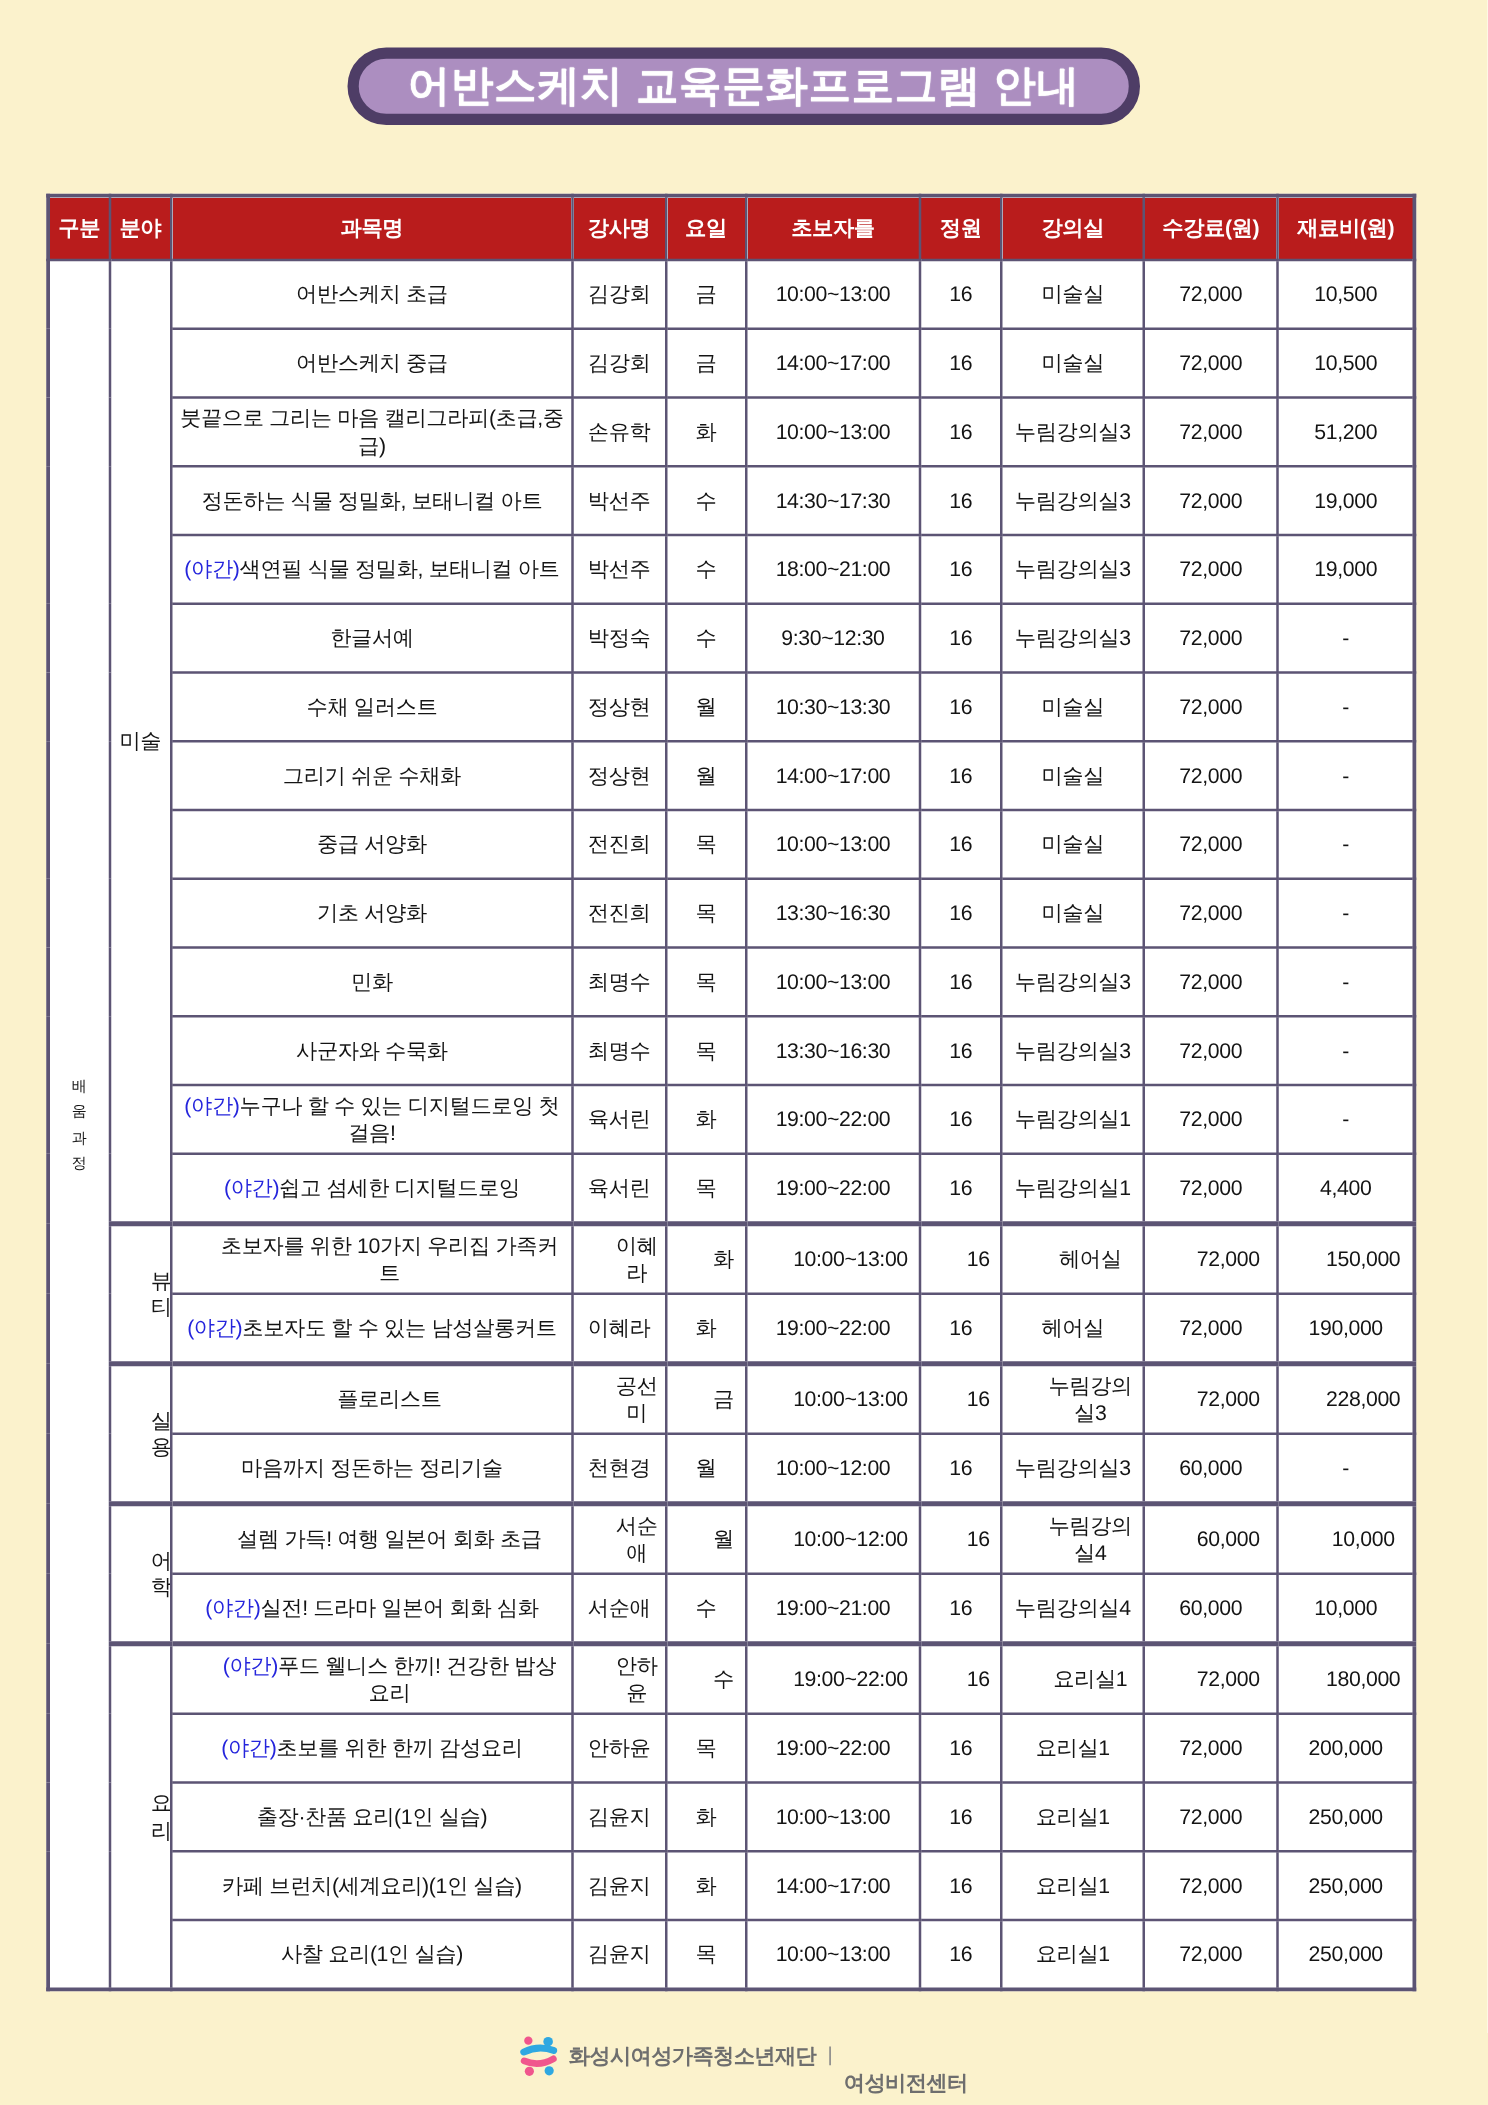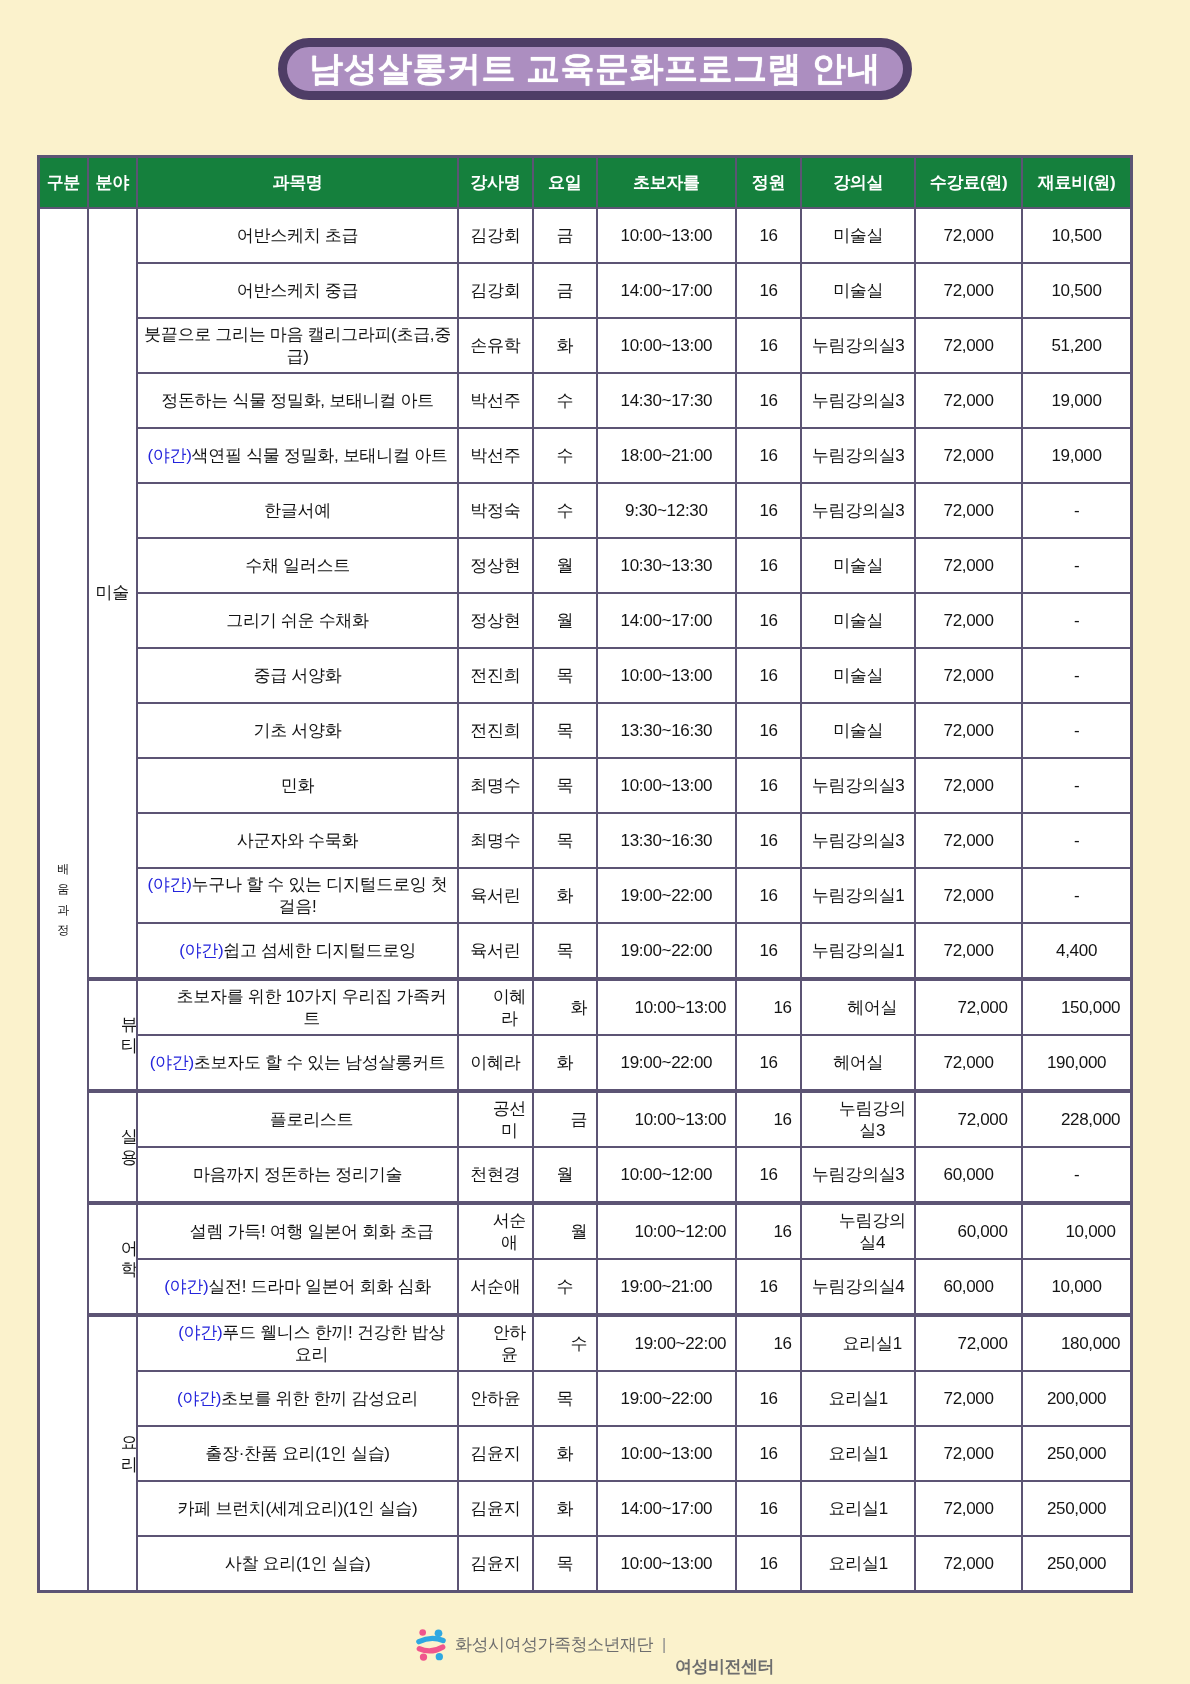--- a/index.html
+++ b/index.html
@@ -37,21 +37,21 @@
   }
   table.program th, table.program td {
     border:2px solid #5C5474;
     text-align:center;
     vertical-align:middle;
     padding:0 4px;
     letter-spacing:-0.3px;
     overflow:hidden;
   }
   thead th {
-    background:#15803d;
+    background:#b91c1c;
     color:#FFFFFF;
     font-size:17px;
     font-weight:700;
     height:49px;
     border-bottom:3px solid #5C5474;
   }
   tbody td {
     font-size:17px;
     color:#141414;
     height:53px;
@@ -84,32 +84,32 @@
   col.c-room    { width:10.4%; }
   col.c-fee     { width:9.8%; }
   col.c-mat     { width:10.0%; }
 
   
   .footer {
     display:flex; align-items:center; justify-content:center;
     gap:9px; margin-top:18px;
     color:#6E6E6E;
   }
-  .footer .org-text { font-size:17px; font-weight:400; letter-spacing:-0.5px; }
+  .footer .org-text { font-size:17px; font-weight:700; letter-spacing:-0.5px; }
   .footer .sep { font-size:16px; color:#8A8A8A; font-weight:400; }
   .footer .center-text { font-size:17px; font-weight:700; letter-spacing:-0.5px;margin-top:44px; }
   .logo { display:block; }
 </style>
 </head>
 <body>
 
 <div class="page">
 
   <div class="banner">
-    <span class="title-text">남성살롱커트 교육문화프로그램 안내</span>
+    <span class="title-text">어반스케치 교육문화프로그램 안내</span>
   </div>
 
   <table class="program">
     <colgroup>
       <col class="c-gubun">
         <col class="c-cat">
         <col class="c-subject">
         <col class="c-teacher">
         <col class="c-day">
       <col class="c-time">

